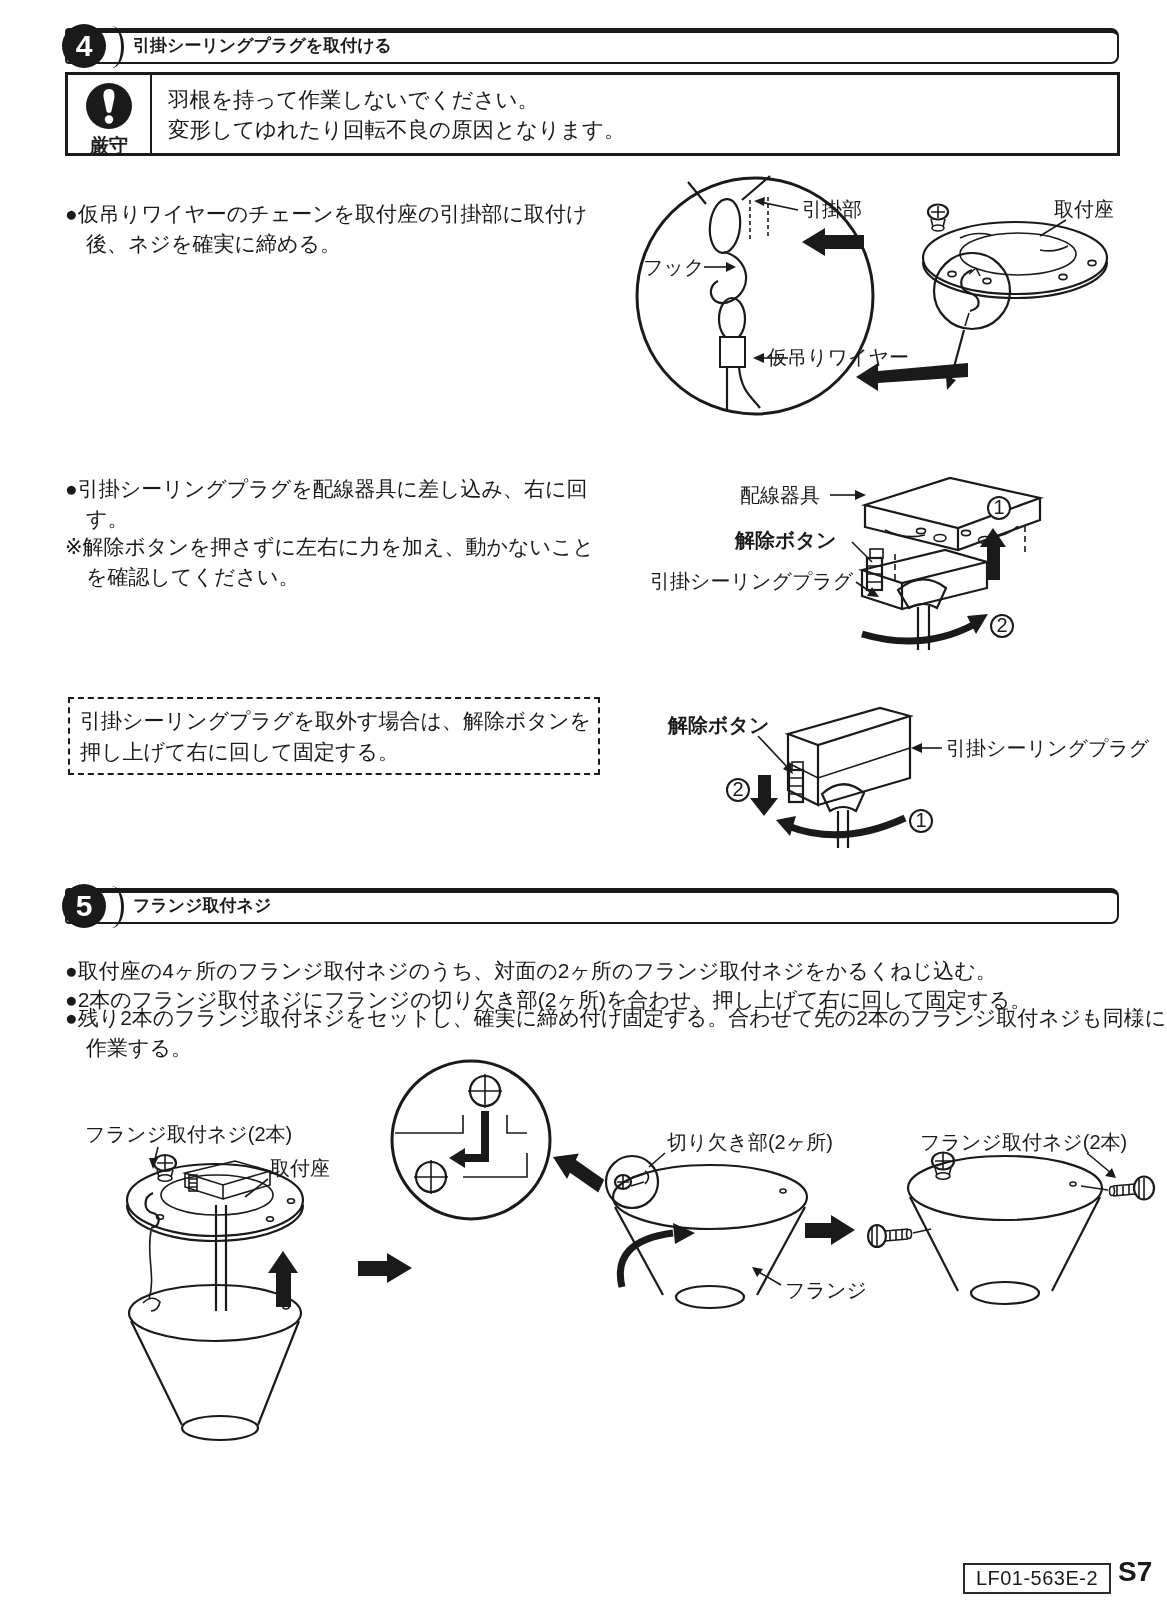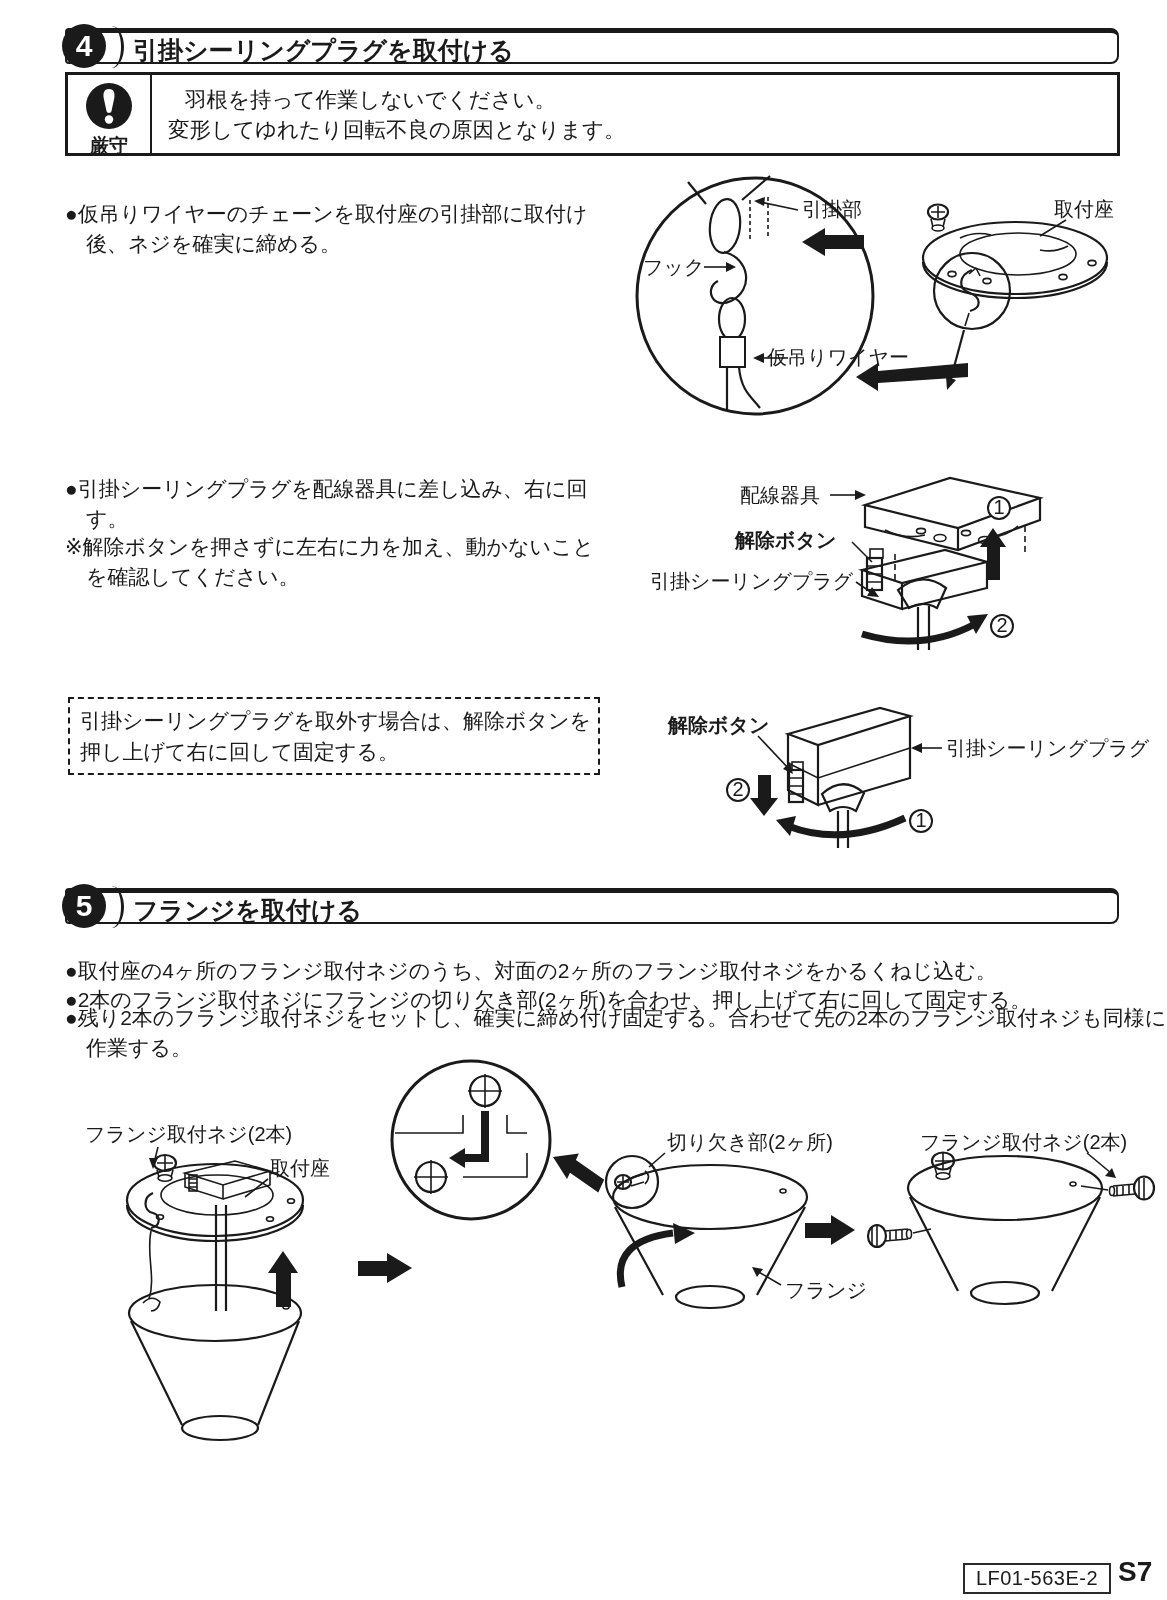--- a/index.html
+++ b/index.html
@@ -5,21 +5,21 @@
   html,body{margin:0;padding:0;background:#fff;}
   .page{position:relative;width:1167px;height:1600px;background:#fff;overflow:hidden;
         font-family:"Liberation Sans","DejaVu Sans",sans-serif;color:#1a1a1a;}
   
   .step-header{position:absolute;left:65px;width:1050px;height:29px;
     border:2.5px solid #1a1a1a;border-top-width:5px;border-radius:4px 8px 8px 4px;background:#fff;}
   .step-num{position:absolute;left:-5px;top:-9px;width:44px;height:44px;border-radius:50%;
     background:#1a1a1a;color:#fff;font-size:30px;font-weight:bold;text-align:center;line-height:44px;}
   .step-paren{position:absolute;left:42px;top:-7px;width:12px;height:42px;
     border-right:3.5px solid #1a1a1a;border-radius:0 14px 14px 0 / 0 24px 24px 0;}
-  .step-title{position:absolute;left:66px;top:1px;font-size:25px;font-weight:bold;white-space:nowrap;}
+  .step-title{position:absolute;left:66px;top:1px;font-size:17px;font-weight:bold;white-space:nowrap;}
   
   .warn{position:absolute;left:65px;top:72px;width:1049px;height:78px;border:3px solid #1a1a1a;display:flex;}
   .warn-cell{width:82px;border-right:2.5px solid #1a1a1a;display:flex;flex-direction:column;align-items:center;padding-top:7px;}
   .warn-label{font-size:19px;font-weight:bold;margin-top:3px;}
   .warn-text{padding:10px 0 0 16px;font-size:21.5px;line-height:30px;}
   
   .para{position:absolute;font-size:21px;line-height:30px;white-space:nowrap;}
   .para .ln{display:block;}
   .para .ind{padding-left:21px;}
   .dashedbox{position:absolute;left:68px;top:697px;width:508px;border:2.5px dashed #1a1a1a;
@@ -51,21 +51,21 @@
   <div class="warn">
     <div class="warn-cell">
       <svg width="48" height="48" viewBox="0 0 48 48" style="position:static;">
         <circle cx="24" cy="24" r="23" fill="#1a1a1a"></circle>
         <path d="M24 7 C29 7 30 11 29.3 16 L26.5 29 C26.2 31.5 21.8 31.5 21.5 29 L18.7 16 C18 11 19 7 24 7 Z" fill="#fff"></path>
         <circle cx="24" cy="37.5" r="4.2" fill="#fff"></circle>
       </svg>
       <div class="warn-label">厳守</div>
     </div>
     <div class="warn-text">
-      <span class="ln" style="display:block;margin-left:17px;">羽根を持って作業しないでください。</span>
+      <span class="ln" style="display:block;">羽根を持って作業しないでください。</span>
       <span class="ln" style="display:block;text-align:right;">変形してゆれたり回転不良の原因となります。</span>
     </div>
   </div>
 
   <div class="para" style="left:65px;top:179px;margin-top:20px;">
     <span class="ln">●仮吊りワイヤーのチェーンを取付座の引掛部に取付け</span>
     <span class="ln ind">後、ネジを確実に締める。</span>
   </div>
 
   <svg style="left:620px;top:170px;" width="500" height="256" viewBox="0 0 500 256">
@@ -212,21 +212,21 @@
     <path d="M 118,46 L 150,80" class="thin"></path>
     <polygon points="153,84 143,79 150,72" class="blk"></polygon>
     <text x="306" y="65">引掛シーリングプラグ</text>
     <path d="M 302,58 H 278" class="thin"></path>
     <polygon points="271,58 282,53 282,63" class="blk"></polygon>
   </svg>
 
   <div class="step-header" style="top:888px;">
     <div class="step-num">5</div>
     <div class="step-paren"></div>
-    <div class="step-title">フランジを取付ける</div>
+    <div class="step-title">フランジ取付ネジ</div>
   </div>
 
   <div class="para" style="left:65px;top:928px;margin-top:28px;">
     <span class="ln">●取付座の4ヶ所のフランジ取付ネジのうち、対面の2ヶ所のフランジ取付ネジをかるくねじ込む。</span>
   </div>
   <div class="para" style="left:65px;top:966px;margin-top:19px;">
     <span class="ln">●2本のフランジ取付ネジにフランジの切り欠き部(2ヶ所)を合わせ、押し上げて右に回して固定する。</span>
   </div>
   <div class="para" style="left:65px;top:1003px;">
     <span class="ln">●残り2本のフランジ取付ネジをセットし、確実に締め付け固定する。合わせて先の2本のフランジ取付ネジも同様に</span>

